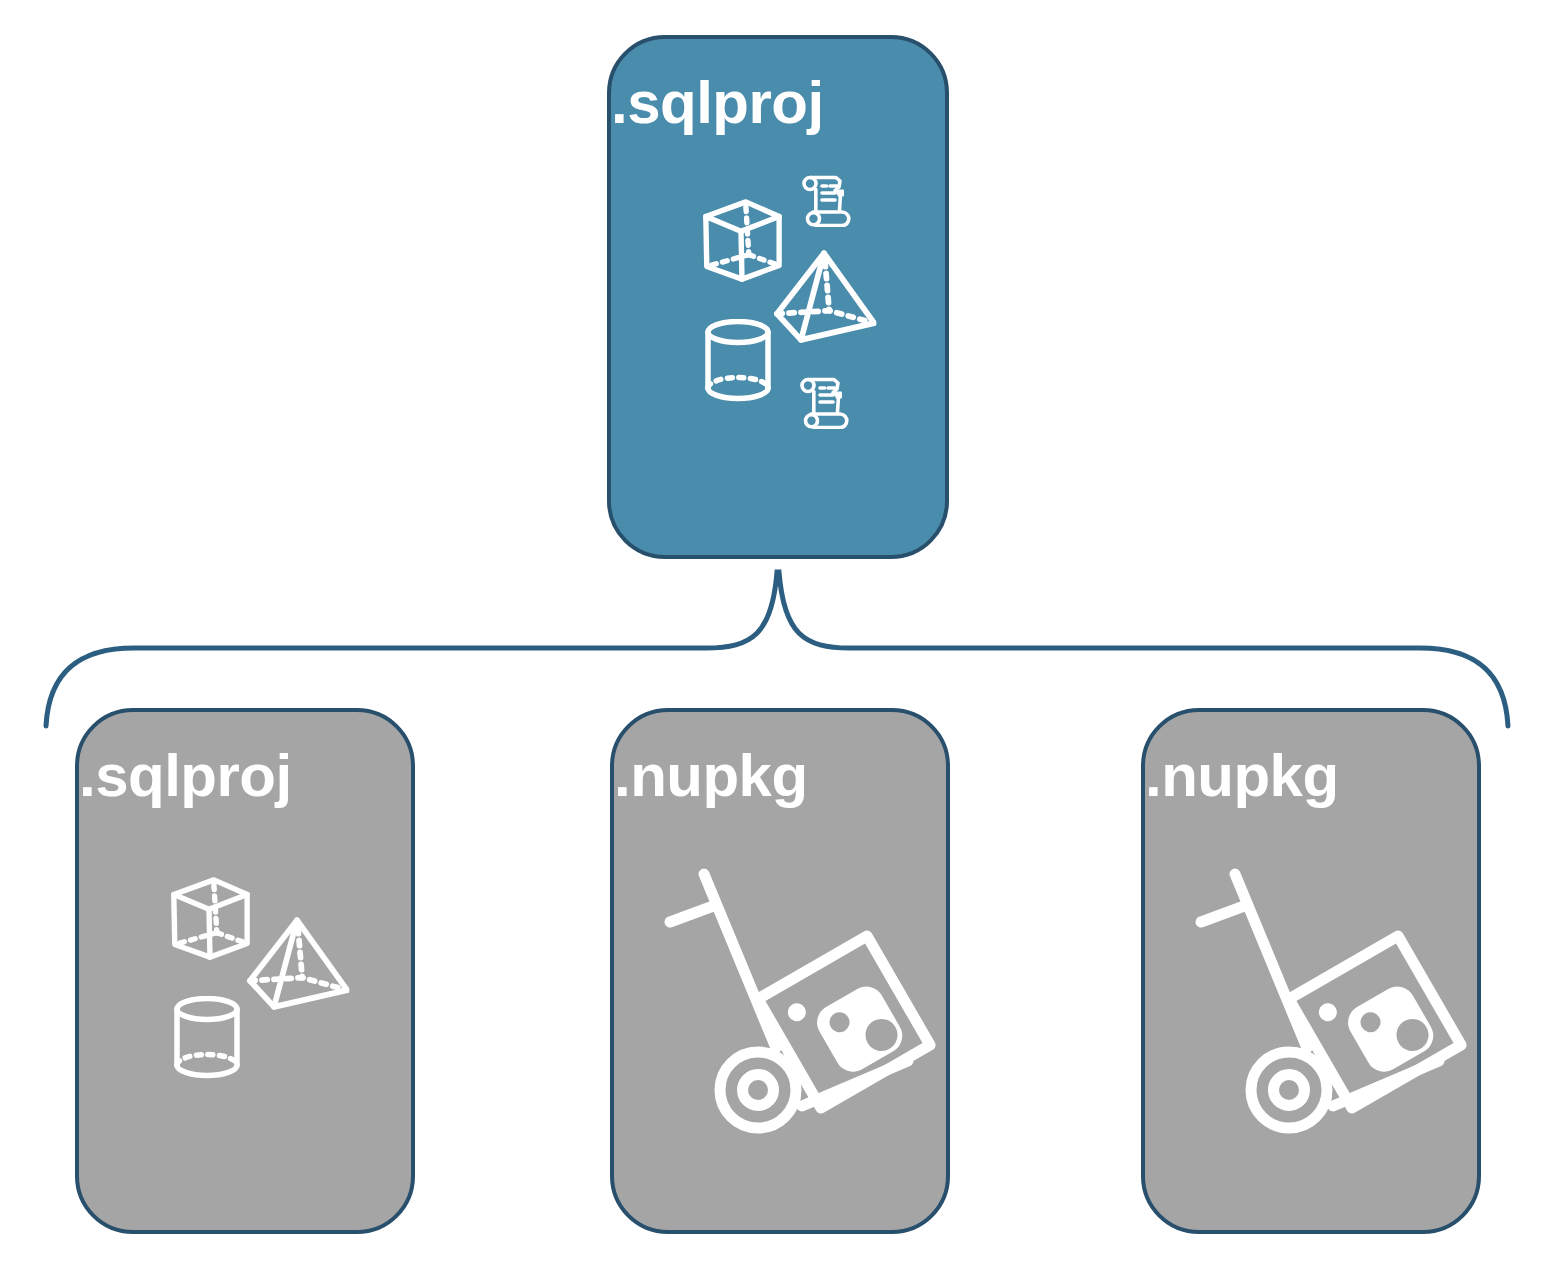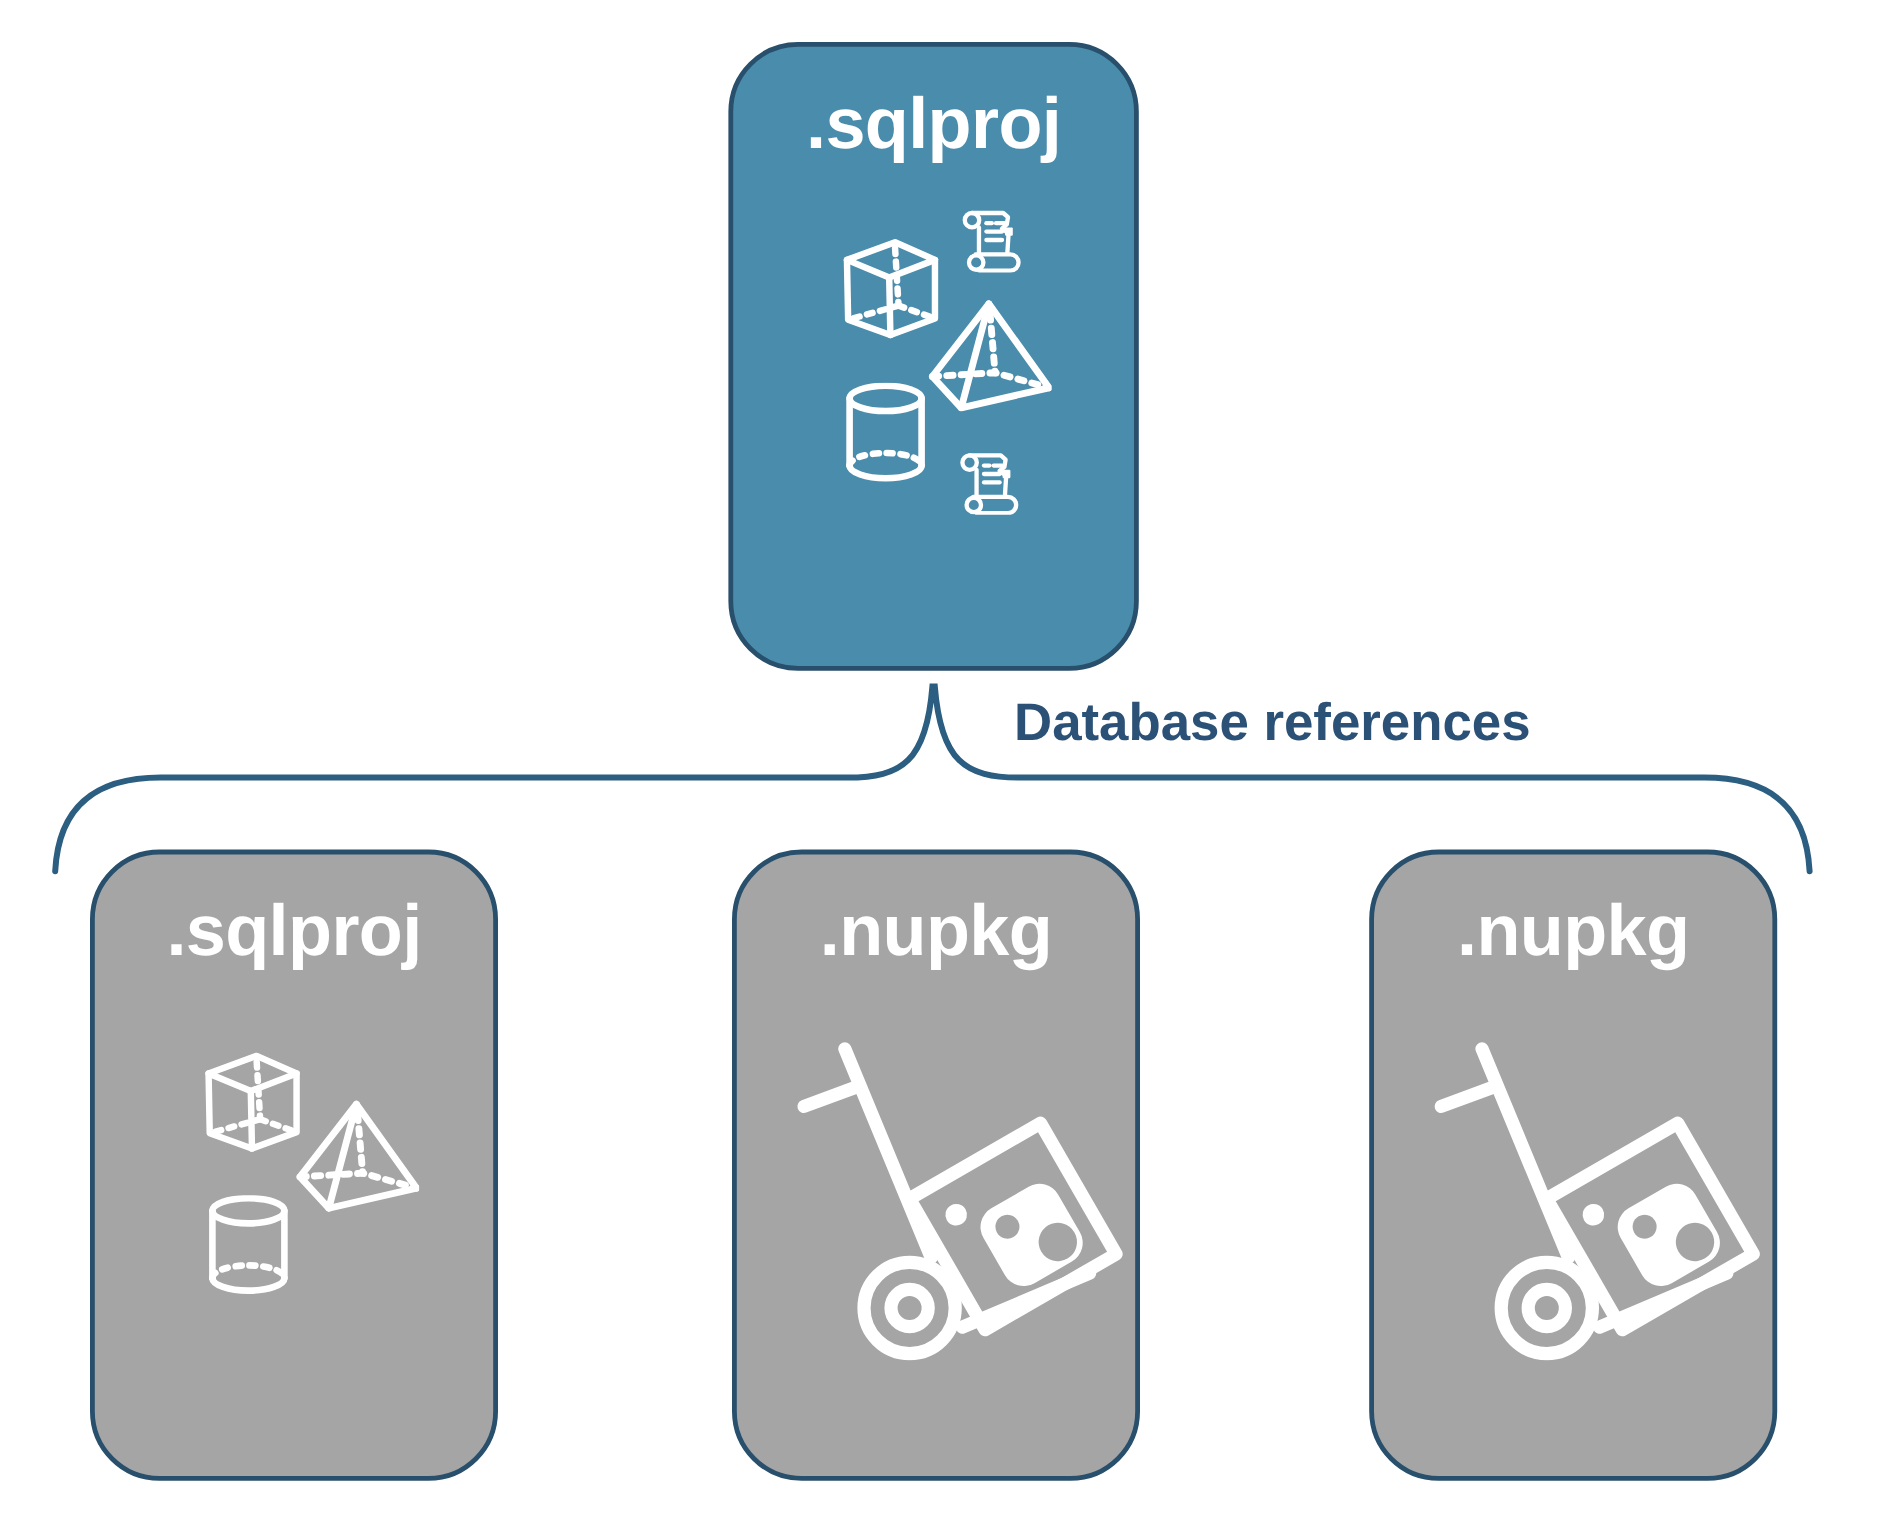--- a/index.html
+++ b/index.html
@@ -15,21 +15,20 @@
     border:4px solid #284F6C;
     border-radius:58px;
     box-sizing:border-box;
   }
   .box--root{left:607px;top:35px;width:342px;height:524px;background:#4A8CAB;}
   .box--child{top:708px;width:340px;height:526px;background:#A5A5A5;}
   .box--child0{left:75px;}
   .box--child1{left:610px;}
   .box--child2{left:1141px;}
   .box-title{
-    text-align:center;
     color:#ffffff;
     font-weight:bold;
     font-size:60px;
     line-height:64px;
     padding-top:32px;
     letter-spacing:-0.5px;
     user-select:none;
   }
   .icon{position:absolute;overflow:visible;}
   .brace{position:absolute;left:0;top:555px;}
@@ -134,21 +133,20 @@
       </svg>
     <svg class="icon" style="left:186px;top:336px" width="56" height="54" viewBox="0 0 56 54">
         <use href="#sym-scroll"></use>
       </svg>
   </div>
 
   <svg class="brace" width="1566" height="190" viewBox="0 0 1566 190">
     <path d="M46,171 C49,113 84,93 134,93 L706,93 C752,93 772,79 777,17 L779,17 C784,79 804,93 850,93 L1420,93 C1470,93 1505,113 1508,171" fill="none" stroke="#2B5E80" stroke-width="5" stroke-linecap="round"></path>
   </svg>
 
-  <div class="connector-label">Database references</div>
 
   <div class="box box--child box--child0">
     <div class="box-title">.sqlproj</div>
     <svg class="icon" style="left:86px;top:163px" width="88" height="88" viewBox="0 0 90 90">
         <use href="#sym-cube"></use>
       </svg>
     <svg class="icon" style="left:160px;top:204px" width="116" height="94" viewBox="0 0 100 90">
         <use href="#sym-pyramid"></use>
       </svg>
     <svg class="icon" style="left:93px;top:284px" width="70" height="84" viewBox="0 0 70 84">

